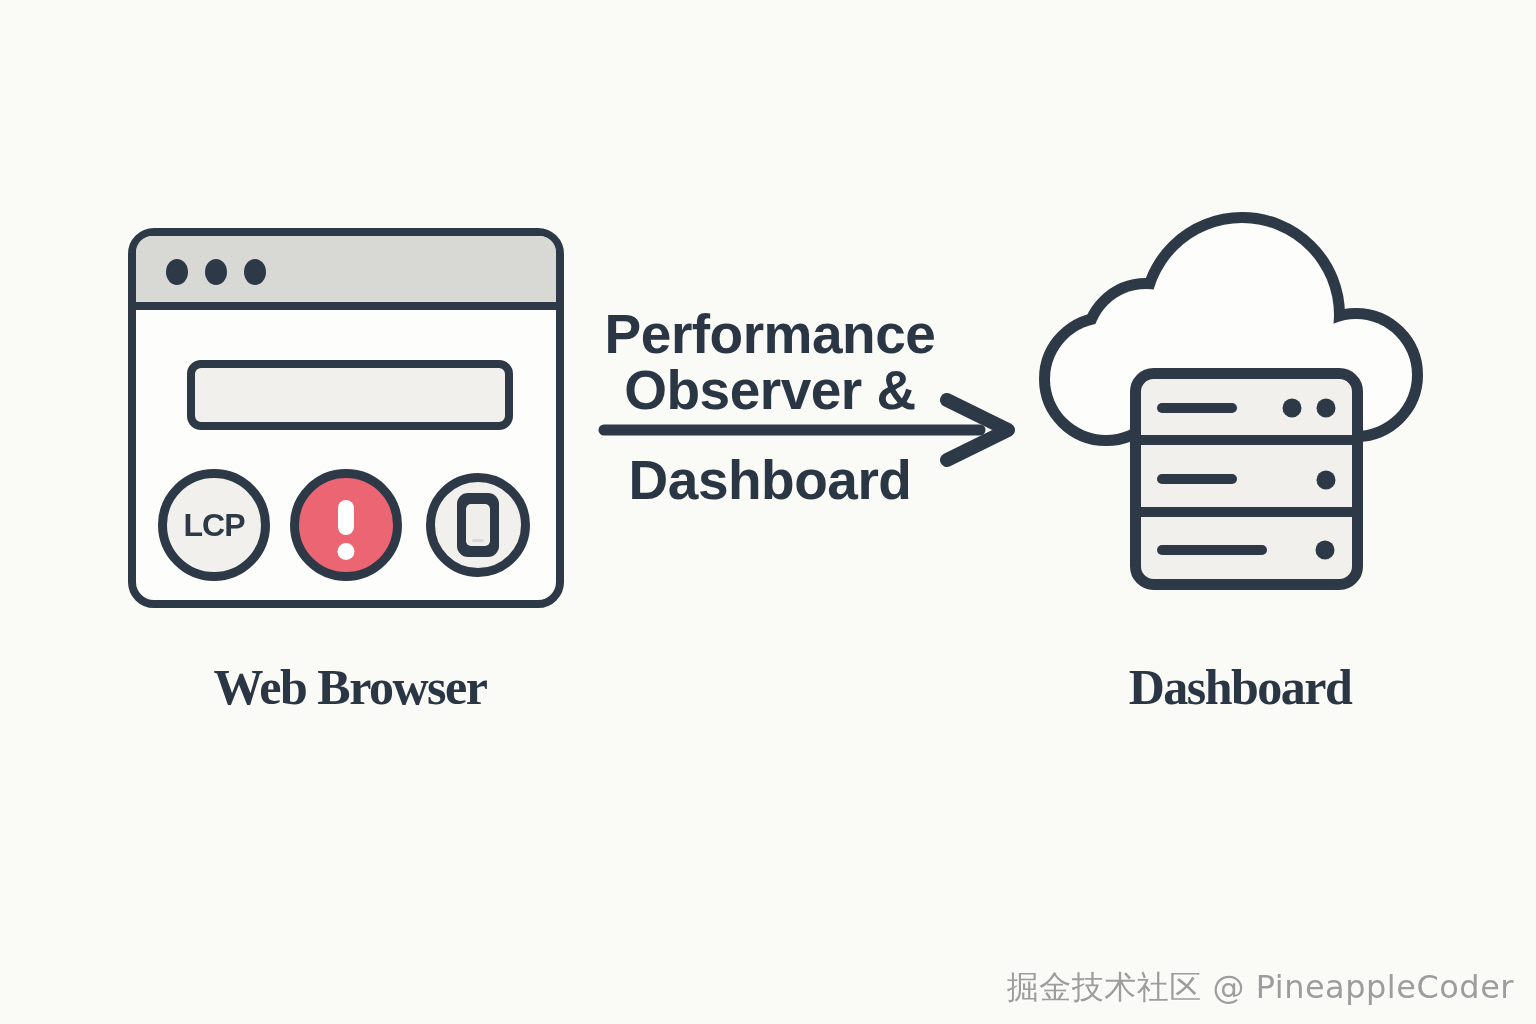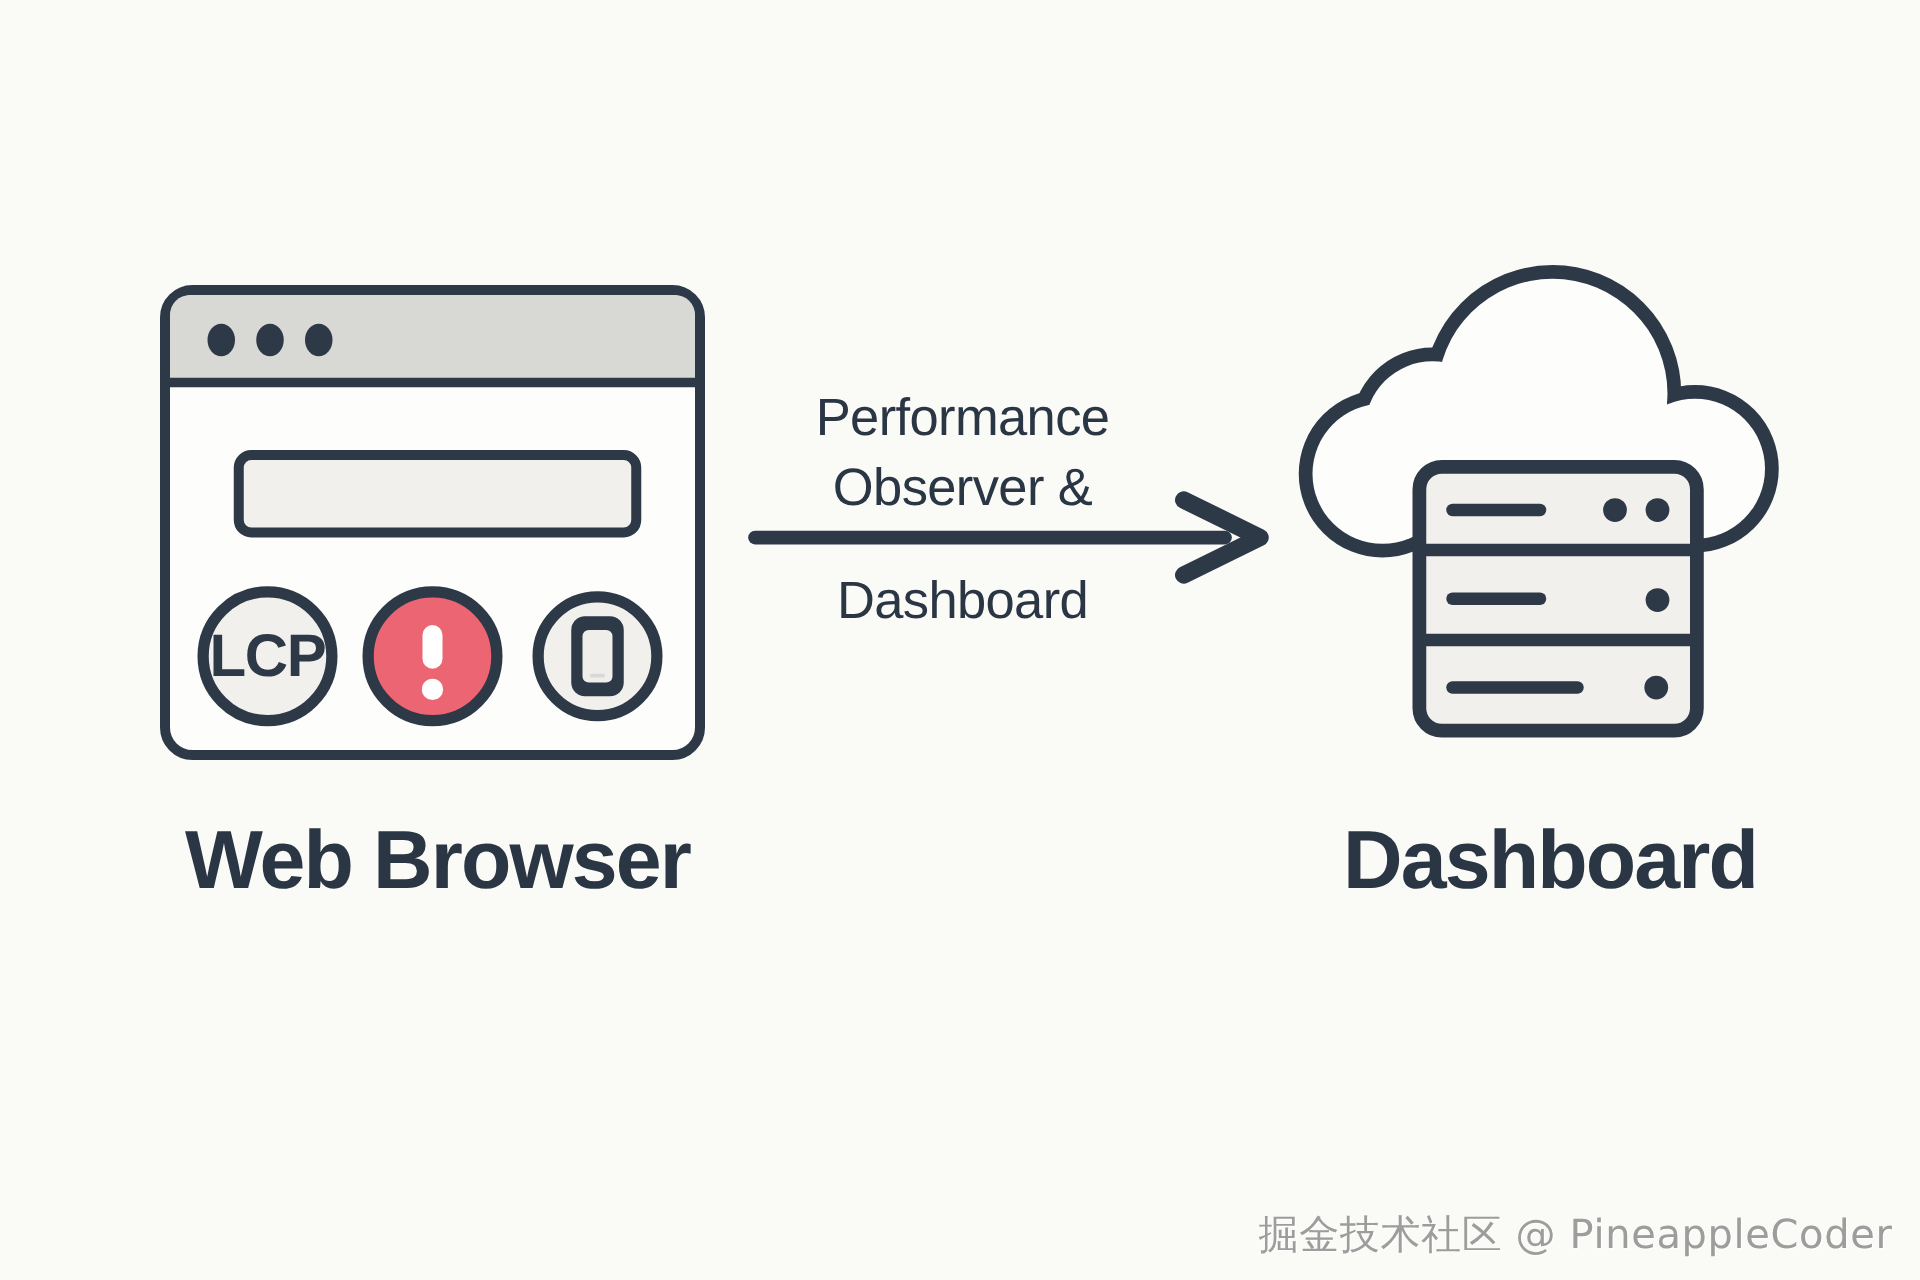--- a/index.html
+++ b/index.html
@@ -47,21 +47,21 @@
     border-radius:14px;
   }
   .badge{
     border:9px solid var(--outline);
     border-radius:50%;
     background:var(--panel-fill);
     display:flex;align-items:center;justify-content:center;
   }
   .badge-lcp{left:22px;top:159px;width:112px;height:112px;}
   .badge-lcp span{
-    font-size:48px;font-weight:800;letter-spacing:-1px;
+    font-size:32px;font-weight:800;letter-spacing:-1px;
     color:var(--outline);
     font-family:"Liberation Sans",sans-serif;
   }
   .badge-warn{left:154px;top:159px;width:112px;height:112px;background:var(--accent-red);position:absolute;}
   .excl-bar{position:absolute;left:50%;top:22px;transform:translateX(-50%);
     width:16px;height:35px;border-radius:8px;background:#fff;}
   .excl-dot{position:absolute;left:50%;top:65px;transform:translateX(-50%);
     width:17px;height:17px;border-radius:50%;background:#fff;}
   .badge-phone{left:290px;top:163px;width:104px;height:104px;}
   .phone-body{position:relative;width:42px;height:64px;border-radius:11px;background:var(--outline);}
@@ -69,31 +69,32 @@
     width:24px;height:42px;border-radius:5px;background:#efeeea;}
   .phone-homeline{position:absolute;left:50%;bottom:15px;transform:translateX(-50%);
     width:12px;height:3px;border-radius:2px;background:#d9d8d4;}
 
   
   .node-label{
     text-align:center;
     font-weight:700;
     color:var(--label-ink);
     letter-spacing:-1.5px;
-    font-size:66px;
+    font-size:50px;
     line-height:78px;
+    font-family:Liberation Serif, serif;
   }
   .label-left{left:100px;top:648px;width:500px;}
   .label-right{left:1000px;top:648px;width:480px;}
 
   .arrow-label{
     text-align:center;
-    font-weight:400;
+    font-weight:700;
     color:var(--label-ink);
-    font-size:42px;
+    font-size:55px;
     line-height:56px;
     letter-spacing:-0.5px;
   }
   .arrow-label-top{left:570px;top:306px;width:400px;}
   .arrow-label-bottom{left:570px;top:452px;width:400px;}
 
   
   .arrow-svg{left:595px;top:392px;width:430px;height:80px;}
   .arrow-line{stroke:var(--outline);stroke-width:11;stroke-linecap:round;fill:none;}
   .arrow-head{stroke:var(--outline);stroke-width:14;stroke-linecap:round;stroke-linejoin:round;fill:none;}

